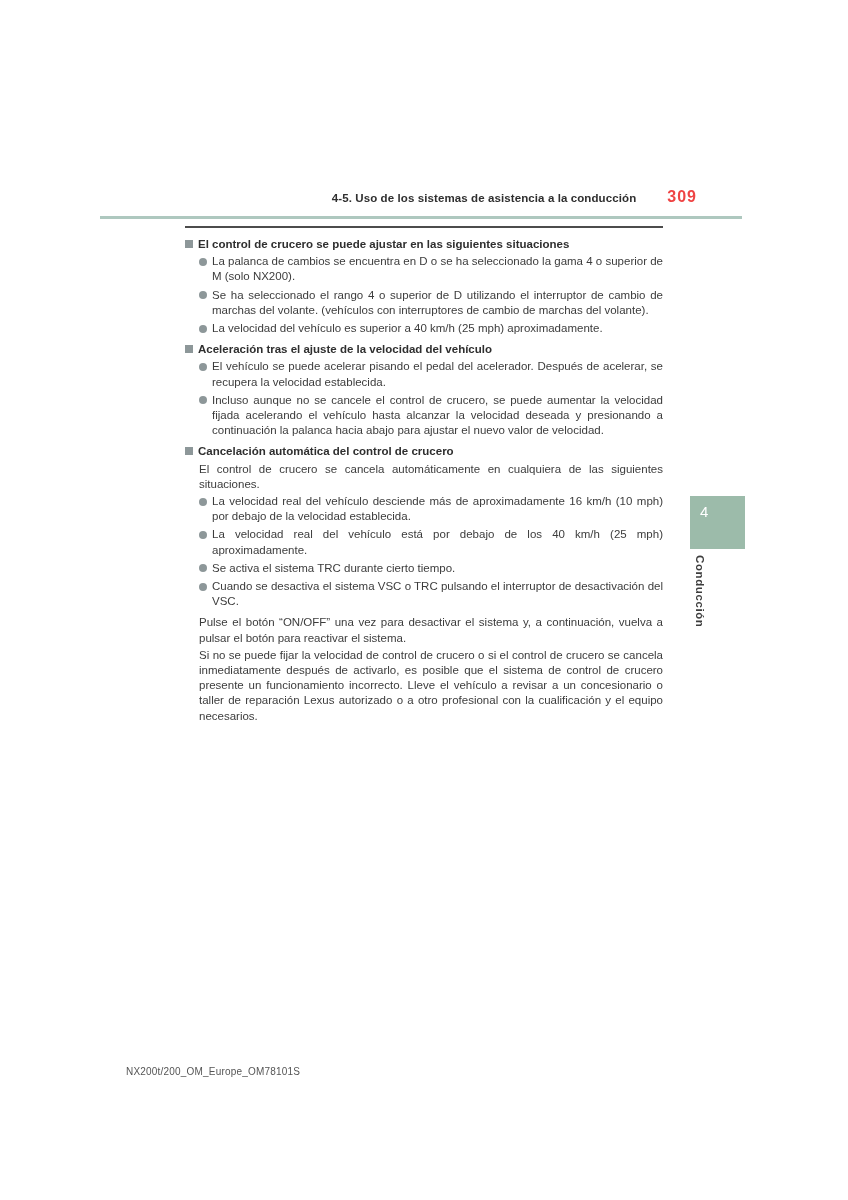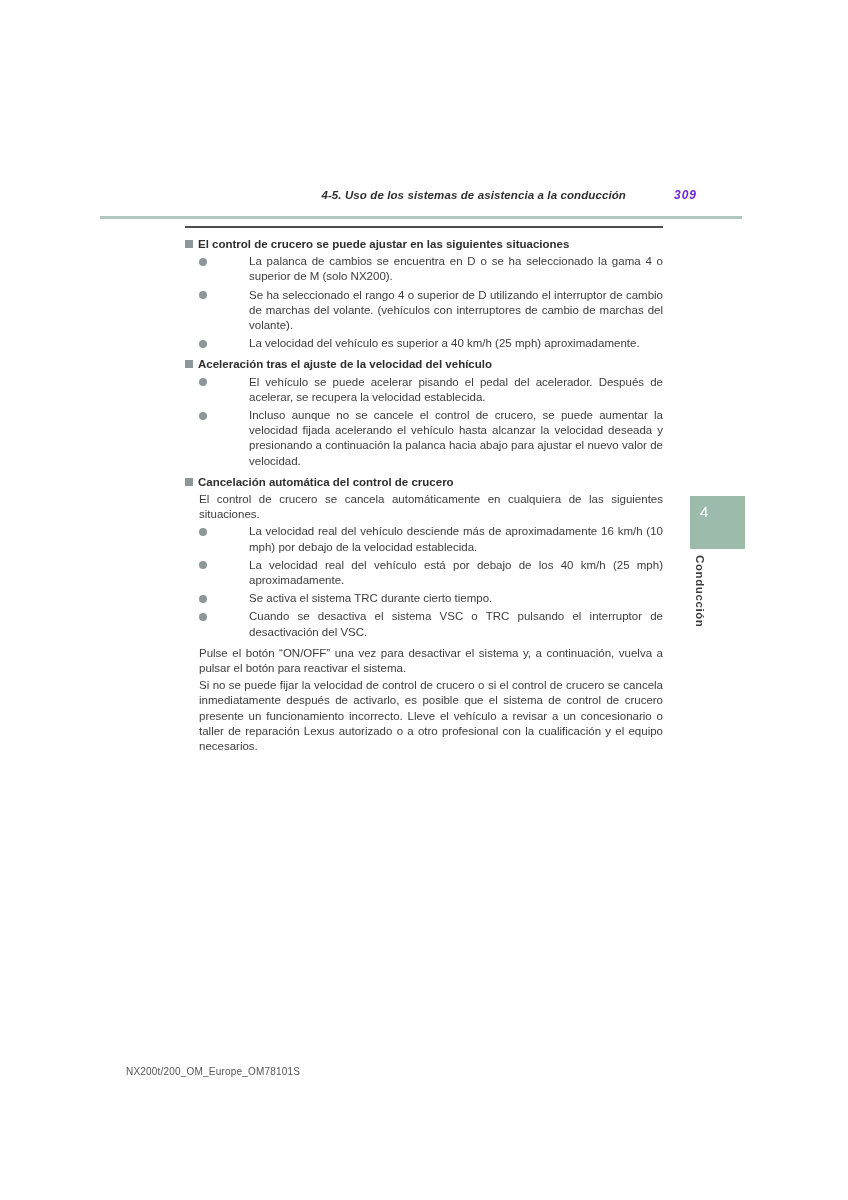--- a/index.html
+++ b/index.html
@@ -6,28 +6,28 @@
   body{
     width:848px;height:1200px;
     background:var(--page_bg,#ffffff);
     font-family:"Liberation Sans",sans-serif;
     position:relative;overflow:hidden;
     -webkit-font-smoothing:antialiased;
   }
   
   .header-row{
     position:absolute;top:188px;right:151px;
-    display:flex;align-items:baseline;white-space:nowrap;font-style:italic;
+    display:flex;align-items:baseline;white-space:nowrap;
   }
   .header-title{
     font-size:11.5px;font-weight:700;color:var(--text_dark,#2f2f2f);
     letter-spacing:.1px;
   }
   .header-pagenum{
-    font-size:12px;font-weight:700;color:#6d28d9;margin-left:48px;letter-spacing:1px;
+    font-size:16px;font-weight:700;color:#ef4444;margin-left:31px;letter-spacing:1px;
   }
   .rule-teal{
     position:absolute;left:100px;top:216px;width:642px;height:3px;
     background:var(--rule_teal,#aec8bf);
   }
   .rule-dark{
     position:absolute;left:185px;top:226px;width:478px;height:1.5px;
     background:var(--rule_dark,#4c4c4c);
   }
   
@@ -38,21 +38,21 @@
   .sec + .sec{margin-top:6px;}
   .sec-h{
     margin:0 0 2px 0;display:flex;
     font-size:11.5px;font-weight:700;color:var(--text_dark,#2f2f2f);
     text-align:justify;
   }
   .sec-h .sq{
     flex:none;width:8px;height:8px;margin:3px 5px 0 0;
     background:var(--bullet_gray,#8d9799);
   }
-  .bullet{display:flex;margin:2px 0 3px 14px;gap:37px;}
+  .bullet{display:flex;margin:2px 0 3px 14px;}
   .bullet .dot{
     flex:none;width:8px;height:8px;border-radius:50%;
     margin:3.5px 5px 0 0;background:var(--bullet_gray,#8d9799);
   }
   .bullet-text{text-align:justify;flex:1;}
   .para{margin:2px 0 2px 14px;text-align:justify;}
   
   .tab-square{
     position:absolute;left:690px;top:496px;width:55px;height:53px;
     background:var(--accent_green,#9cbbaa);

